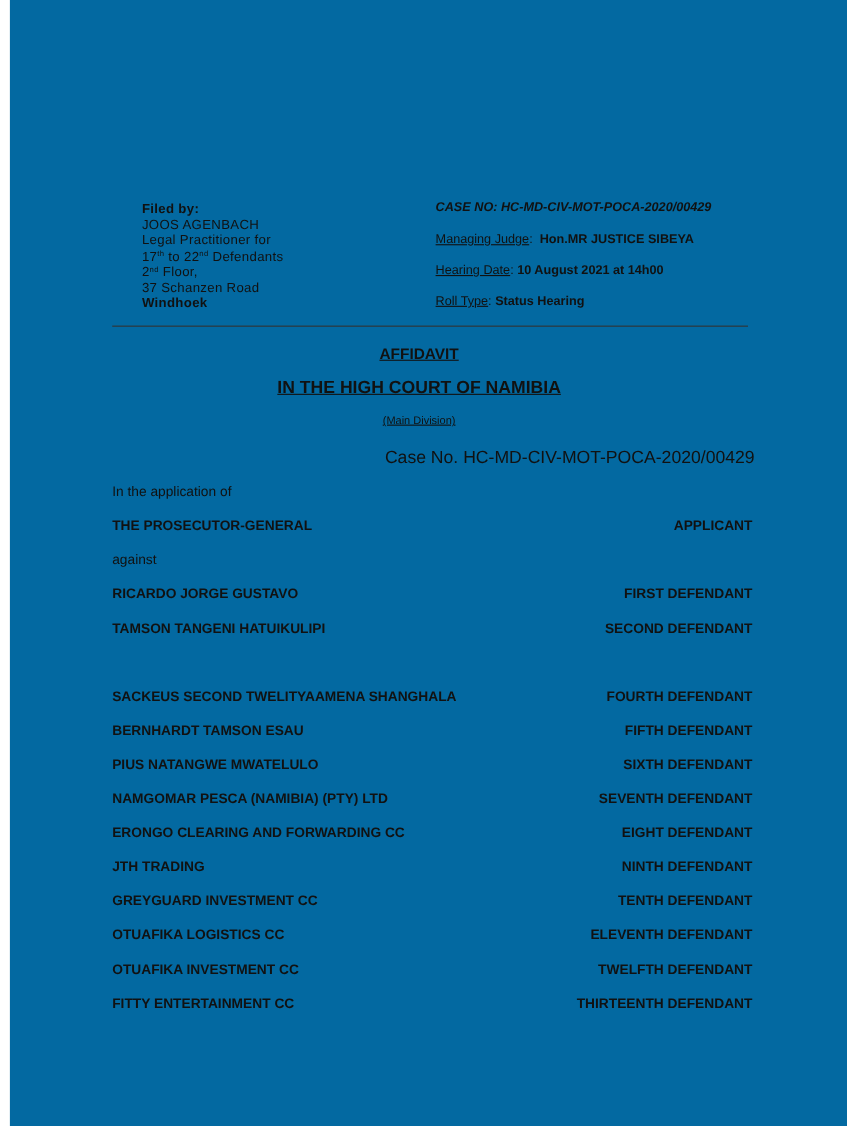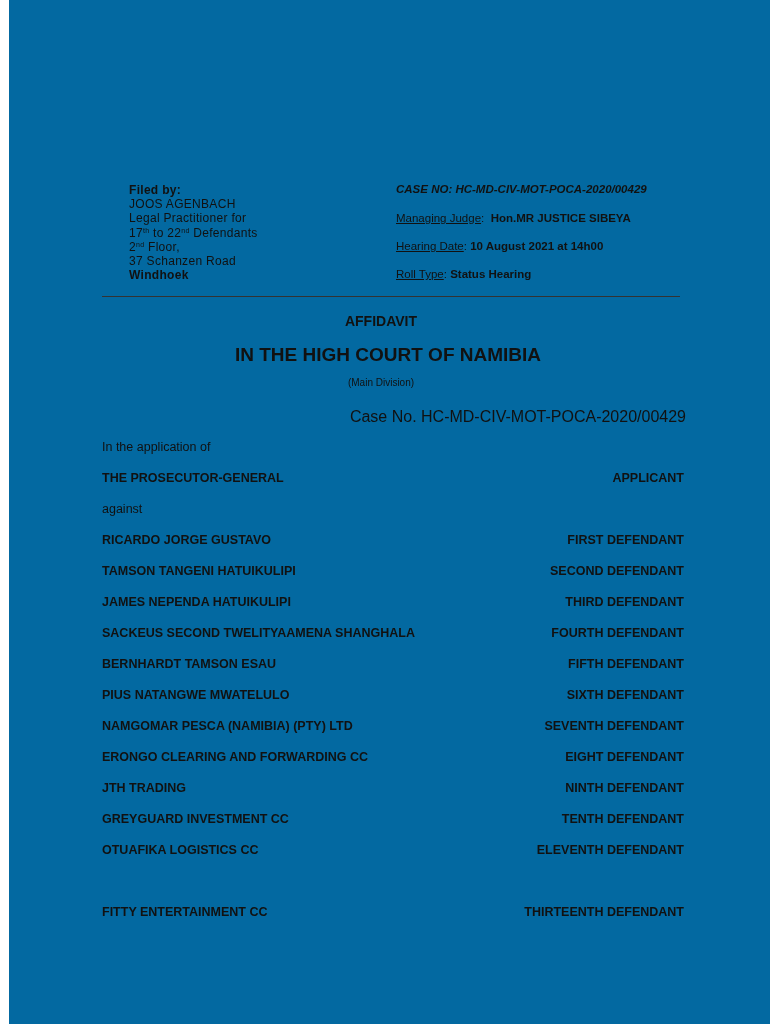--- a/index.html
+++ b/index.html
@@ -58,23 +58,24 @@
       height: 0;
       border-top: 1.3px solid #333333;
     }
 
     .center-text {
       position: absolute;
       left: 0;
       width: 744px;
       text-align: center;
       white-space: nowrap;
+      text-decoration: underline;
     }
     .title-affidavit { top: 313px; font-size: 14px; font-weight: bold; }
-    .title-court { top: 344px; font-size: 19px; font-weight: bold; padding-left: 7px; }
+    .title-court { top: 344px; font-size: 16px; font-weight: bold; padding-left: 0; }
     .title-division { top: 377px; font-size: 10px; }
     .case-no-right {
       position: absolute;
       right: 93px;
       top: 408px;
       font-size: 16px;
       white-space: nowrap;
     }
 
     .plain-left {
@@ -148,24 +149,20 @@
   <div class="plain-left" style="top:502px;">against</div>
 
   <div class="party-row" style="top:533px;">
     <span class="name">RICARDO JORGE GUSTAVO</span>
     <span class="role">FIRST DEFENDANT</span>
   </div>
   <div class="party-row" style="top:564px;">
     <span class="name">TAMSON TANGENI HATUIKULIPI</span>
     <span class="role">SECOND DEFENDANT</span>
   </div>
-  <div class="party-row" style="top:595px;">
-    <span class="name">JAMES NEPENDA HATUIKULIPI</span>
-    <span class="role">THIRD DEFENDANT</span>
-  </div>
   <div class="party-row" style="top:626px;">
     <span class="name">SACKEUS SECOND TWELITYAAMENA SHANGHALA</span>
     <span class="role">FOURTH DEFENDANT</span>
   </div>
   <div class="party-row" style="top:657px;">
     <span class="name">BERNHARDT TAMSON ESAU</span>
     <span class="role">FIFTH DEFENDANT</span>
   </div>
   <div class="party-row" style="top:688px;">
     <span class="name">PIUS NATANGWE MWATELULO</span>
@@ -184,18 +181,22 @@
     <span class="role">NINTH DEFENDANT</span>
   </div>
   <div class="party-row" style="top:812px;">
     <span class="name">GREYGUARD INVESTMENT CC</span>
     <span class="role">TENTH DEFENDANT</span>
   </div>
   <div class="party-row" style="top:843px;">
     <span class="name">OTUAFIKA LOGISTICS CC</span>
     <span class="role">ELEVENTH DEFENDANT</span>
   </div>
+  <div class="party-row" style="top:874px;">
+    <span class="name">OTUAFIKA INVESTMENT CC</span>
+    <span class="role">TWELFTH DEFENDANT</span>
+  </div>
   <div class="party-row" style="top:905px;">
     <span class="name">FITTY ENTERTAINMENT CC</span>
     <span class="role">THIRTEENTH DEFENDANT</span>
   </div>
 
 </div>
 
 </body></html>

